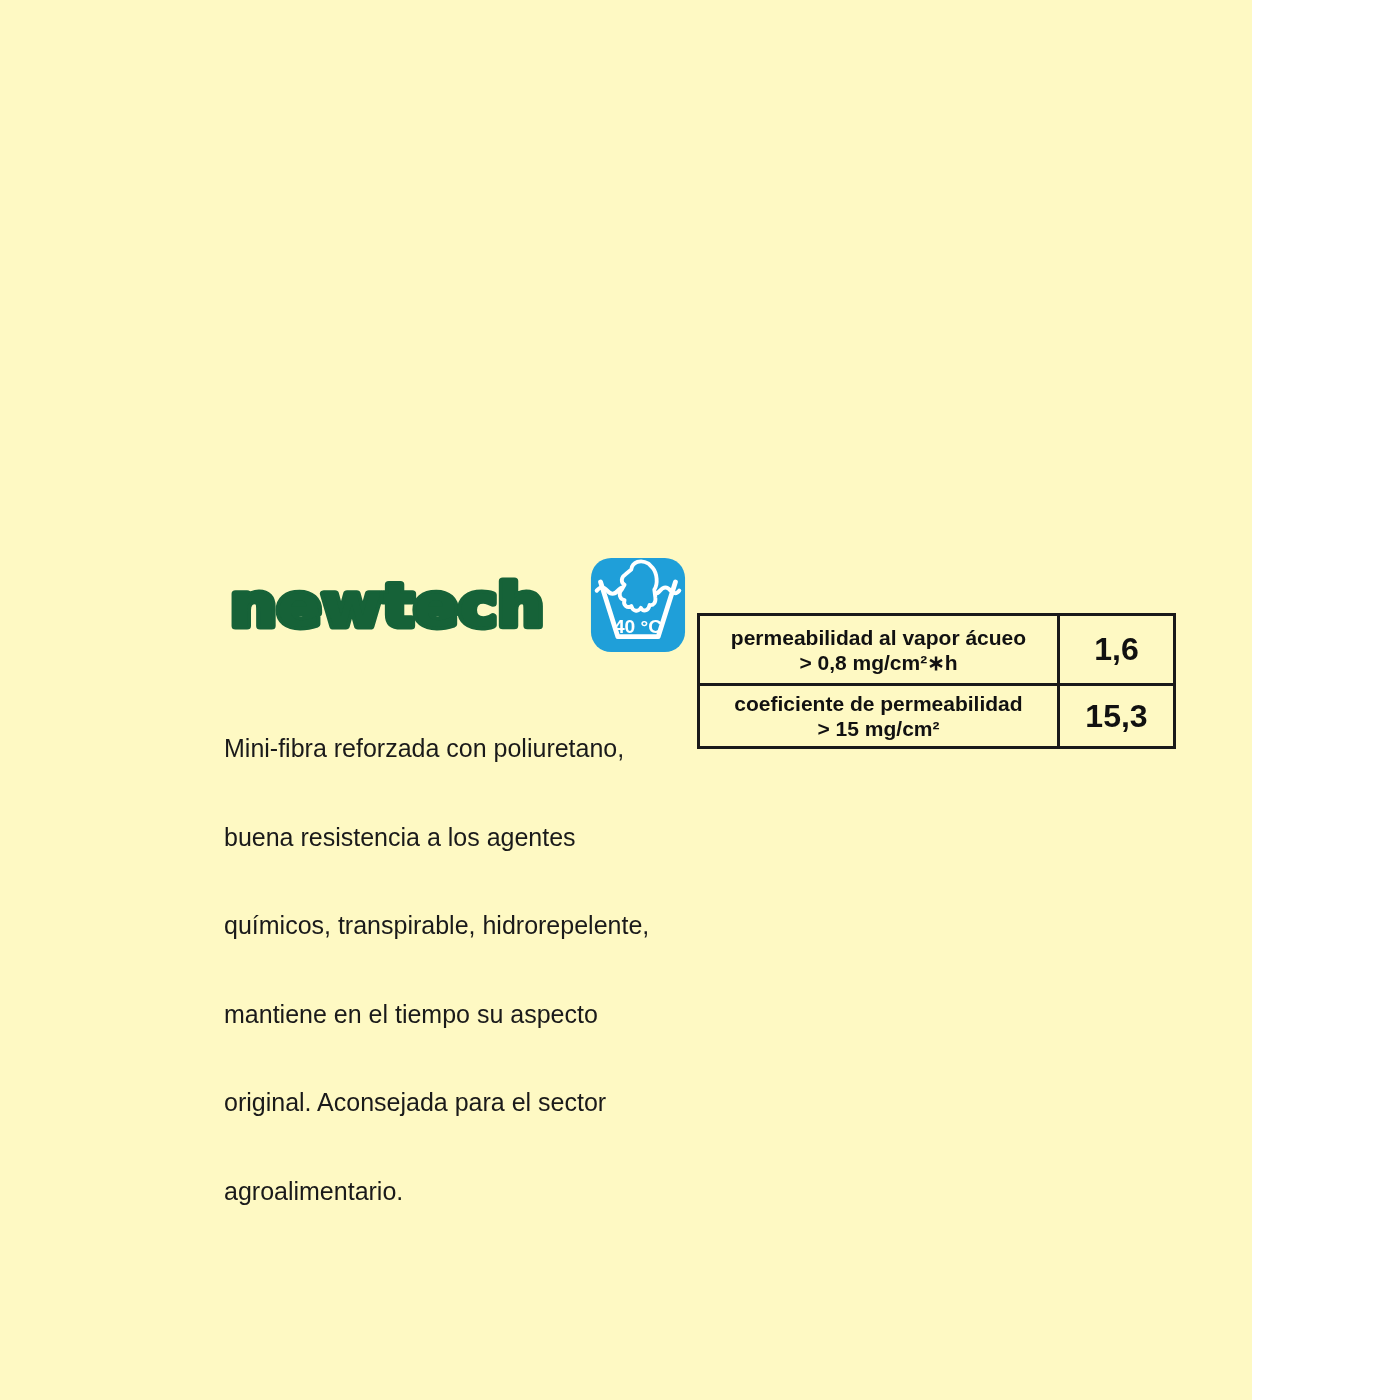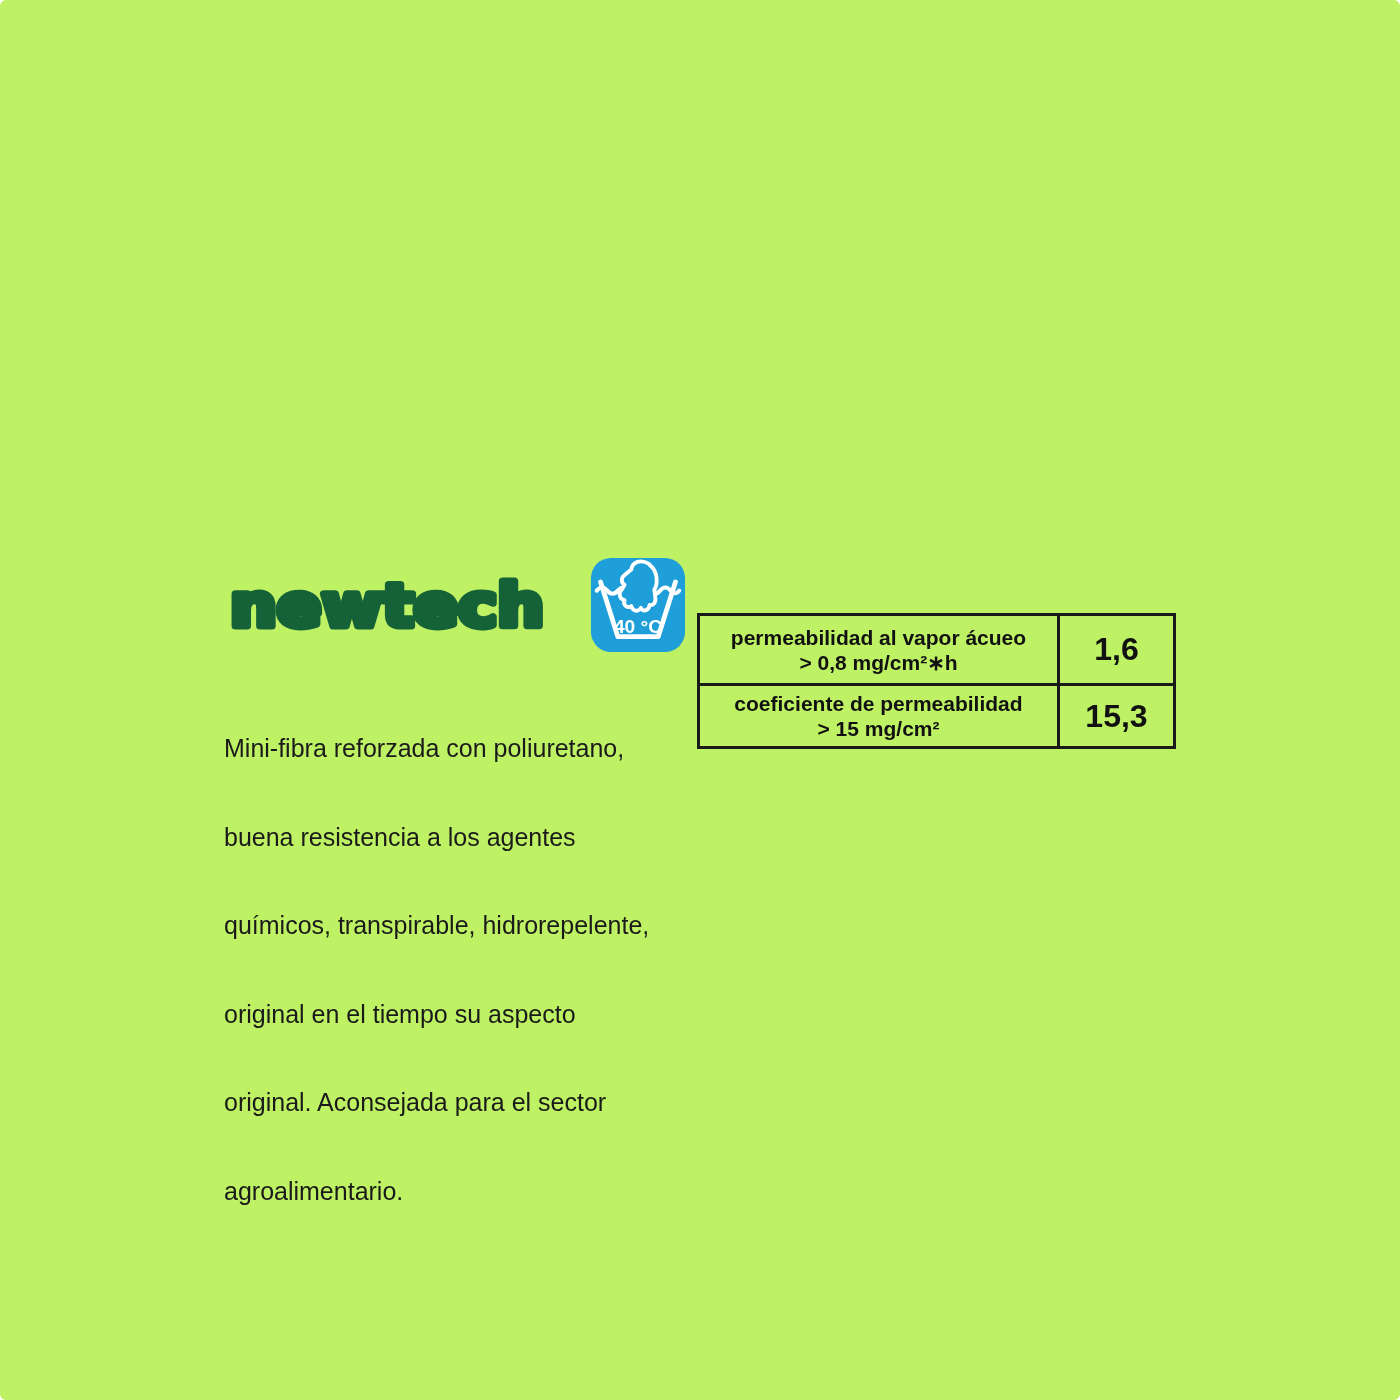--- a/index.html
+++ b/index.html
@@ -2,27 +2,26 @@
 <html><head>
 <meta charset="utf-8">
 <style>
   html, body {
     margin: 0;
     padding: 0;
     background: #ffffff;
   }
   #canvas {
     position: relative;
-    width: 1400px;
+    width: 1252px;
     height: 1400px;
-    background: #bef264;
+    background: #fef9c3;
     font-family: "Liberation Sans", sans-serif;
     color: #1a1a1a;
     overflow: hidden;
-    border-radius: 6px;
   }
 
   
   .logo-svg {
     position: absolute;
     left: 228px;
     top: 572px;
     width: 324px;
     height: 78px;
   }
@@ -121,21 +120,21 @@
     <path class="wash-line" stroke-width="4.2" d="M7,35 Q12.5,28.5 18,35 Q23.5,41.5 29,35 Q34.5,28.5 40,35 Q45.5,41.5 51,35 Q56.5,28.5 62,35 Q67.5,41.5 73,35 Q78.5,28.5 84,35 Q89,40.5 93,35"></path>
     <path class="wash-line" stroke-width="5" stroke-linejoin="round" d="M11,26 L29,83 L71,83 L89,26"></path>
     <path d="M61,7 C53,2 44,5 43,13 L37,18 C32,21 32,27 36,29 L33,34 C29,38 31,44 36,45 C34,50 39,54 43,51 C44,56 50,58 53,53 C55,57 61,57 62,50 C66,51 69,47 68,42 L67,34 C71,28 70,17 65,11 Z" stroke="#ffffff" stroke-width="4" stroke-linejoin="round" fill="#1f9fd9"></path>
     <text class="wash-temp" x="50" y="79">40 °C</text>
   </svg>
 
   <div class="description">
     <div class="desc-line">Mini-fibra reforzada con poliuretano,</div>
     <div class="desc-line">buena resistencia a los agentes</div>
     <div class="desc-line">químicos, transpirable, hidrorepelente,</div>
-    <div class="desc-line">original en el tiempo su aspecto</div>
+    <div class="desc-line">mantiene en el tiempo su aspecto</div>
     <div class="desc-line">original. Aconsejada para el sector</div>
     <div class="desc-line">agroalimentario.</div>
   </div>
 
   <table class="spec-table">
     <tbody>
         <tr class="row-1">
       <td class="label-cell">
         <div class="label-line">permeabilidad al vapor ácueo</div>
         <div class="label-line">&gt; 0,8 mg/cm²∗h</div>

